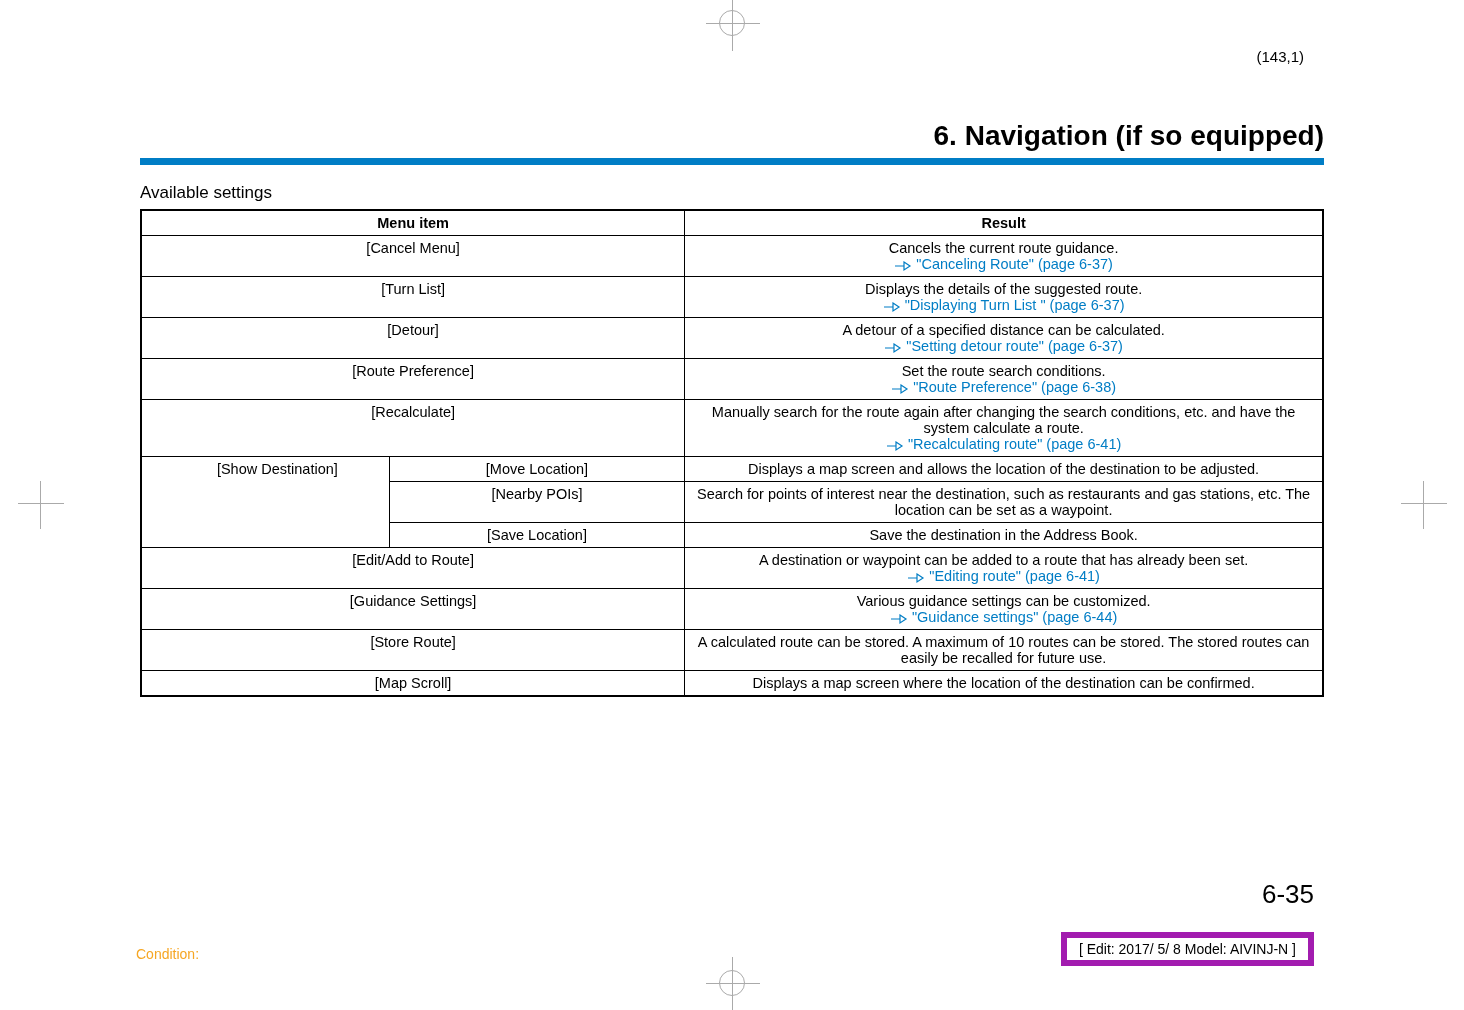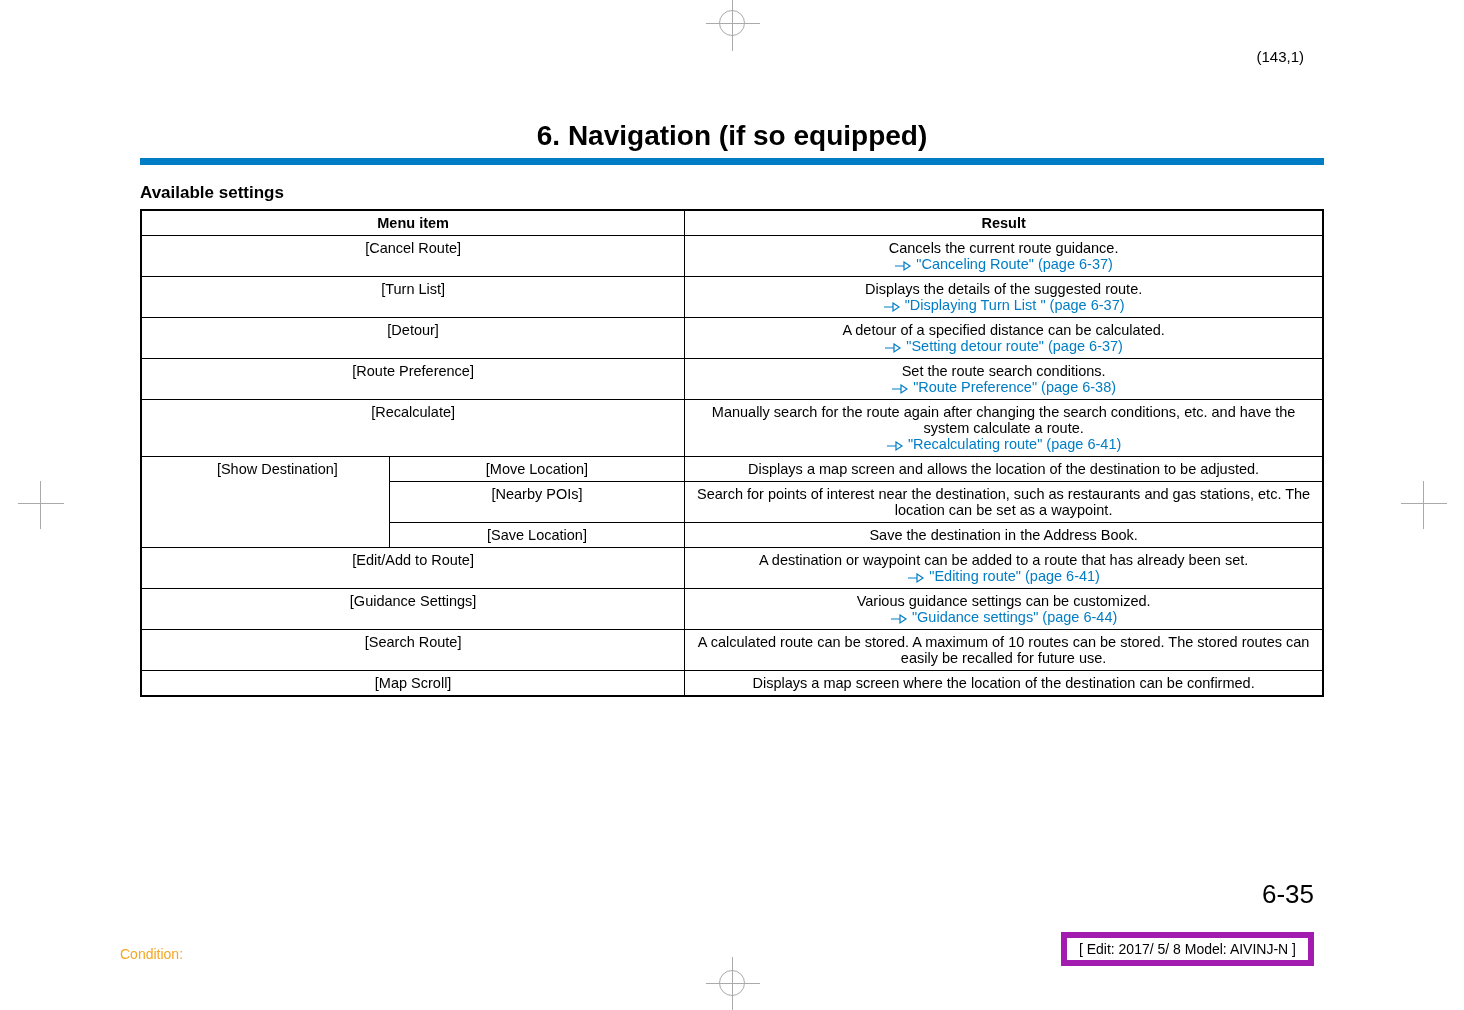--- a/index.html
+++ b/index.html
@@ -29,50 +29,50 @@
   .tick { width:1px; height:48px; background:#aaa; display:block; position:relative;}
   .tick::after{content:"";position:absolute;top:22px;left:-22px;width:46px;height:1px;background:#aaa;}
   .page-coord {
     position: absolute; top: 48px; right: 160px; font-size: 15px;
   }
   .page-body {
     position: absolute;
     top: 120px; left: 140px; right: 140px;
   }
   .chapter-title {
-    text-align: center;
+    text-align: right;
     font-weight: bold;
     font-size: 28px;
     margin-bottom: 6px;
   }
   .chapter-bar {
     height: 7px; background: #007dc5; margin-bottom: 18px;
   }
   .section-heading {
-    font-weight: bold; font-size: 17px; margin-bottom: 6px;
+    font-weight: normal; font-size: 17px; margin-bottom: 6px;
   }
   table.settings {
     width: 100%; border-collapse: collapse; font-size: 14.5px;
     border: 2px solid #000;
   }
   table.settings th, table.settings td {
     border: 1px solid #000; padding: 4px 8px; text-align: center; vertical-align: top;
   }
   table.settings th { background: #fff; font-weight: bold; }
   .link { color: #007dc5; }
   .ref-icon {
     display: inline-block; width: 18px; height: 12px;
     position: relative; margin-right: 4px; vertical-align: middle;
   }
   .ref-icon svg { width:18px; height:12px; }
   .page-num {
     position: absolute; bottom: 100px; right: 150px; font-size: 26px;
   }
   .condition {
-    position: absolute; bottom: 48px; left: 120px; color: #f6a623; font-size: 14px;
+    position: absolute; bottom: 48px; left: 136px; color: #f6a623; font-size: 14px;
   }
   .edit-box {
     position: absolute; bottom: 44px; right: 150px;
     border: 6px solid #a21caf; padding: 3px 12px; font-size: 14px;
   }
 </style>
 </head>
 <body>
 
 <div class="crop-top"><span class="crop-circ"></span></div>
@@ -91,21 +91,21 @@
   <div class="chapter-bar"></div>
   <div class="section-heading">Available settings</div>
 
   <table class="settings">
     <tbody>
         <tr>
       <th colspan="2">Menu item</th>
       <th>Result</th>
     </tr>
     <tr>
-      <td colspan="2">[Cancel Route]</td>
+      <td colspan="2">[Cancel Menu]</td>
       <td>
         <span>Cancels the current route guidance.</span><br>
         <span class="ref-icon"><svg viewBox="0 0 18 12">
                 <path d="M1 6 L10 6 M10 2 L16 6 L10 10 Z" fill="none" stroke="#007dc5" stroke-width="1.2"></path>
               </svg></span><span class="link">"Canceling Route" (page 6-37)</span>
       </td>
     </tr>
     <tr>
       <td colspan="2">[Turn List]</td>
       <td>
@@ -167,21 +167,21 @@
     <tr>
       <td colspan="2">[Guidance Settings]</td>
       <td>
         <span>Various guidance settings can be customized.</span><br>
         <span class="ref-icon"><svg viewBox="0 0 18 12">
                 <path d="M1 6 L10 6 M10 2 L16 6 L10 10 Z" fill="none" stroke="#007dc5" stroke-width="1.2"></path>
               </svg></span><span class="link">"Guidance settings" (page 6-44)</span>
       </td>
     </tr>
     <tr>
-      <td colspan="2">[Search Route]</td>
+      <td colspan="2">[Store Route]</td>
       <td>A calculated route can be stored. A maximum of 10 routes can be stored. The stored routes can easily be recalled for future use.</td>
     </tr>
     <tr>
       <td colspan="2">[Map Scroll]</td>
       <td>Displays a map screen where the location of the destination can be confirmed.</td>
     </tr>
   </tbody>
     </table>
 </div>
 

